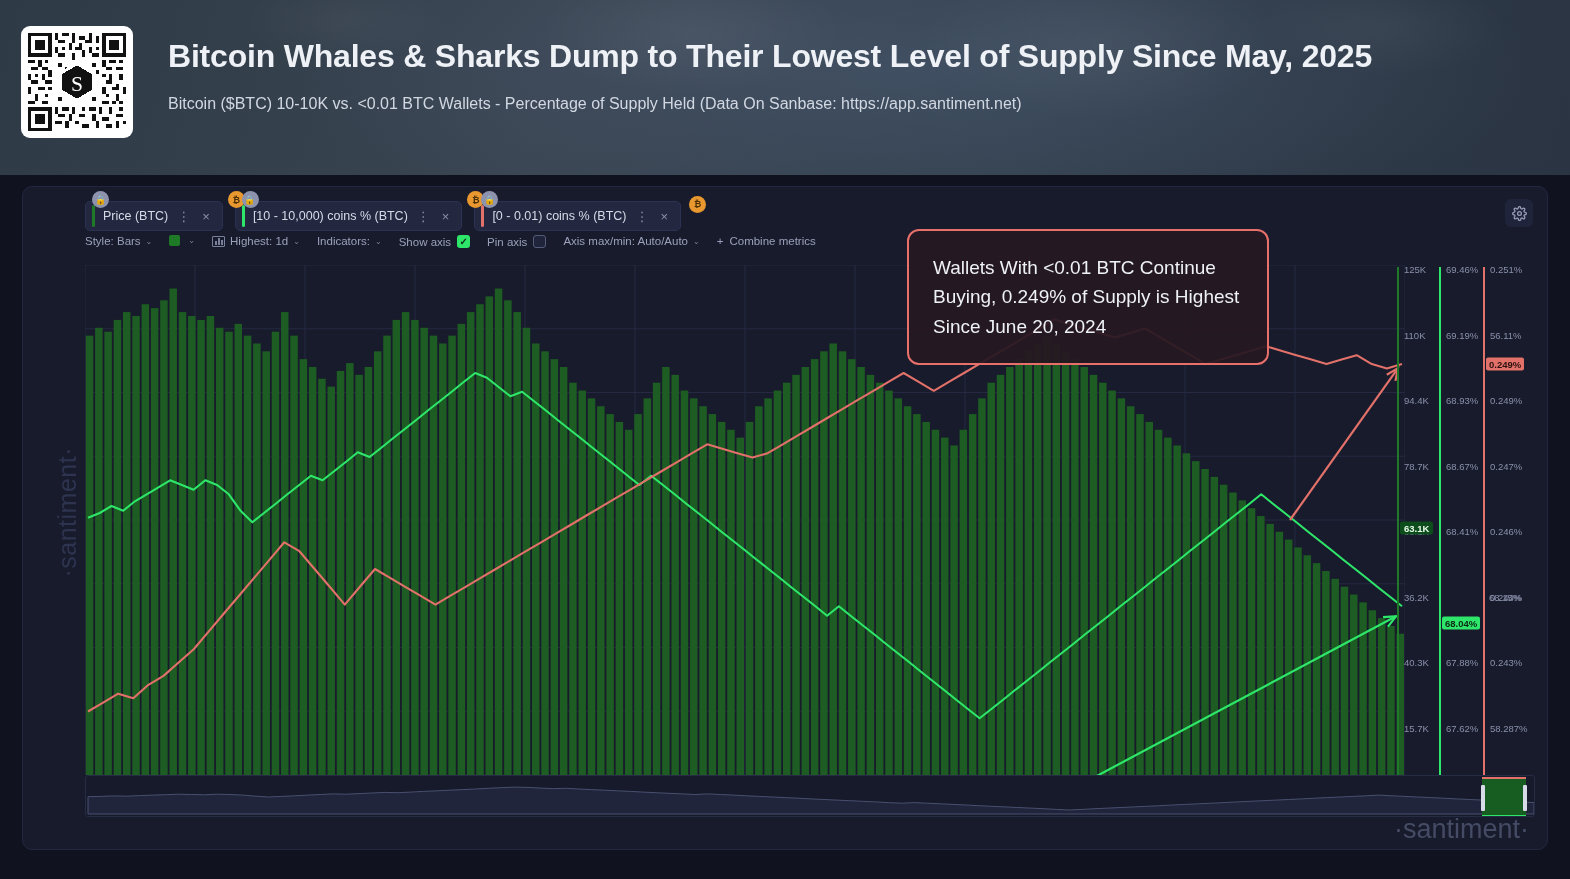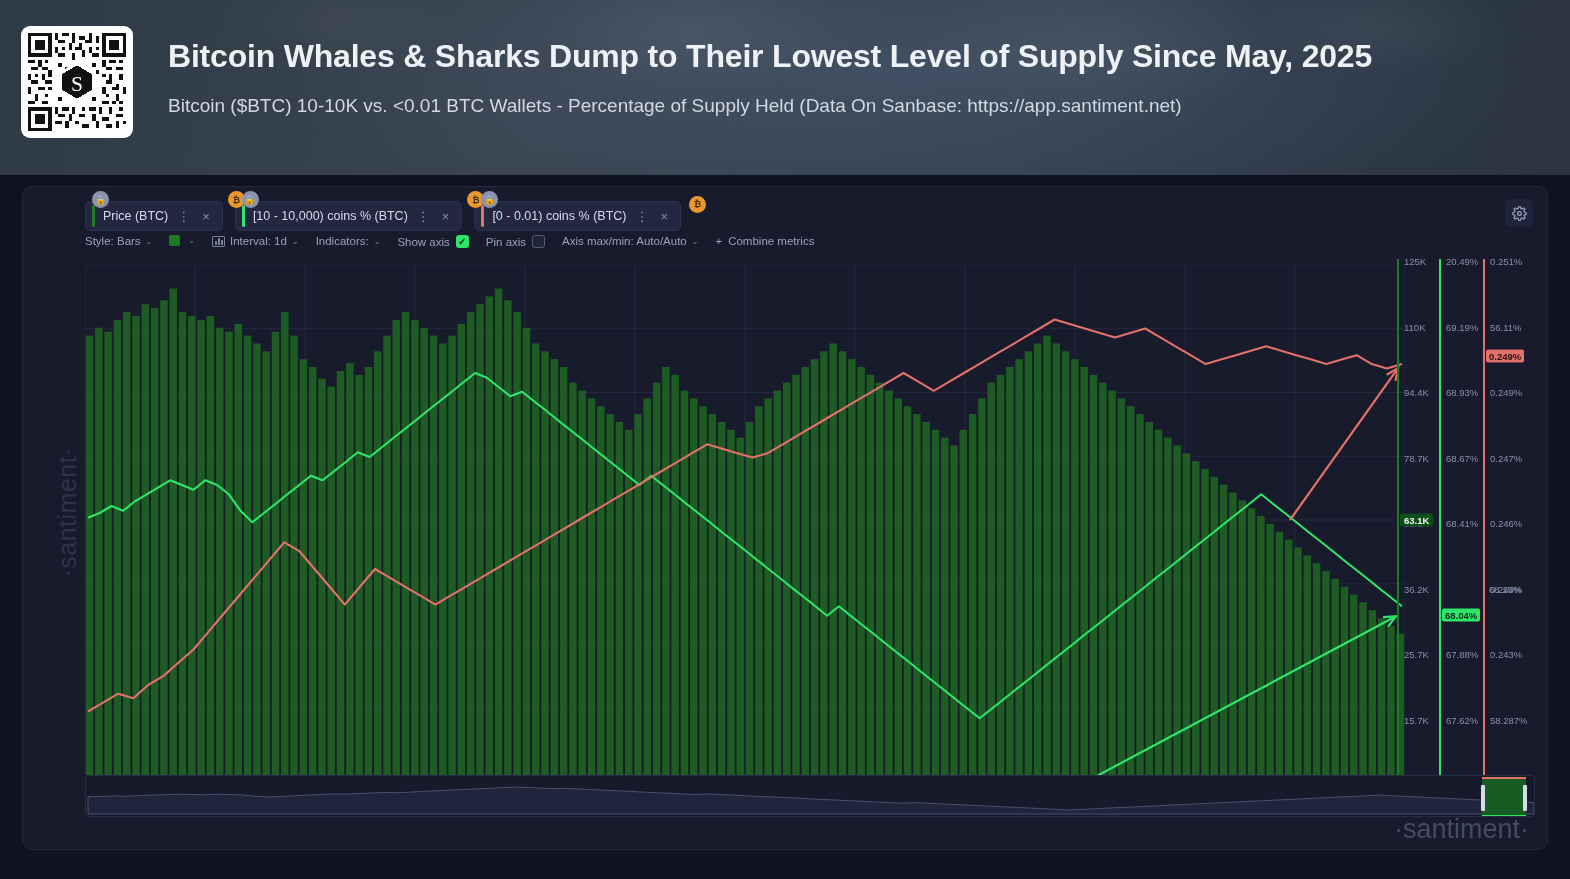--- a/index.html
+++ b/index.html
@@ -32,21 +32,21 @@
     background:#fff; border-radius:9px; padding:7px;
   }
   .qr svg{display:block;width:100%;height:100%;}
   .hd-title{
     position:absolute; left:168px; top:38px; width:1385px;
     font-size:32px; font-weight:bold; letter-spacing:-.2px;
     color:#eef1f6; white-space:nowrap;
   }
   .hd-sub{
     position:absolute; left:168px; top:95px; width:1385px;
-    font-size:19px; color:#d2d8e2; white-space:nowrap;
+    font-size:16px; color:#d2d8e2; white-space:nowrap;
   }
   
   .card{
     position:absolute; left:22px; top:186px; width:1526px; height:664px;
     background:#181b2b; border-radius:10px; overflow:hidden;
     border:1px solid #222740;
   }
   
   .chips{position:absolute; left:62px; top:12px; height:34px; display:flex; align-items:center;}
   .chip{
@@ -88,21 +88,21 @@
   }
   
   .plot{position:absolute; left:62px; top:78px; width:1320px; height:628px;}
   .plot svg{display:block;}
   .xaxis{
     position:absolute; left:62px; top:588px; width:1330px; height:16px;
     font-size:9.5px; color:#8a91ac;
   }
   .xaxis span{position:absolute; top:0; transform:translateX(-50%); white-space:nowrap;}
   
-  .axes{position:absolute; right:22px; top:70px; width:128px; height:530px;text-decoration:underline;}
+  .axes{position:absolute; right:22px; top:78px; width:128px; height:530px;text-decoration:underline;}
   .axcol{position:absolute; top:0; width:42px; height:530px;}
   .axcol .ln{position:absolute; left:0; top:2px; width:1.6px; height:526px;}
   .axcol .tk{
     position:absolute; left:7px; font-size:9.5px; color:#8a91ac; white-space:nowrap;
     transform:translateY(-50%);
   }
   .axcol .tk.hl{
     background:#0d4d1c;color:#e7fbe9;font-weight:bold;border-radius:2px;padding:1px 4px;left:3px;
   }
   .axcol .tk.hlr{
@@ -287,21 +287,21 @@
     <span class="t">
       <span class="swatch"></span>
       <span class="cv">⌄</span>
     </span>
     <span class="t">
       <span class="barsicon">
           <i style="height:4px"></i>
           <i style="height:7px"></i>
           <i style="height:5px"></i>
         </span>
-      <span>Interval: 1d</span>
+      <span>Highest: 1d</span>
       <span class="cv">⌄</span>
     </span>
     <span class="t">
       <span>Indicators:</span>
       <span class="cv">⌄</span>
     </span>
     <span class="t">
       <span>Show axis</span>
       <span class="cbx on">✓</span>
     </span>
@@ -519,28 +519,28 @@
 
   <div class="axes">
     <div class="axcol" style="left:0px;">
       <div class="ln" style="background:#1f7a27"></div>
     <div class="tk" style="top: 4px;">125K</div>
         <div class="tk" style="top: 69.5px;">110K</div>
         <div class="tk" style="top: 135px;">94.4K</div>
         <div class="tk" style="top: 200.5px;">78.7K</div>
         <div class="tk" style="top: 266px;">63.1K</div>
         <div class="tk" style="top: 331.5px;">36.2K</div>
-        <div class="tk" style="top: 397px;">25.7K</div>
+        <div class="tk" style="top: 397px;">40.3K</div>
         <div class="tk" style="top: 462.5px;">15.7K</div>
         <div class="tk" style="top: 528px;">0</div>
         <div class="tk hl" style="top: 263.485px;">63.1K</div>
       </div>
     <div class="axcol" style="left:42px;">
       <div class="ln" style="background:#2ee66a"></div>
-    <div class="tk" style="top: 4px;">20.49%</div>
+    <div class="tk" style="top: 4px;">69.46%</div>
         <div class="tk" style="top: 69.5px;">69.19%</div>
         <div class="tk" style="top: 135px;">68.93%</div>
         <div class="tk" style="top: 200.5px;">68.67%</div>
         <div class="tk" style="top: 266px;">68.41%</div>
         <div class="tk" style="top: 331.5px; margin-left: 43px;">68.15%</div>
         <div class="tk" style="top: 397px;">67.88%</div>
         <div class="tk" style="top: 462.5px;">67.62%</div>
         <div class="tk" style="top: 528px;">67.36%</div>
         <div class="tk hlg" style="top: 358.324px;">68.04%</div>
       </div>
@@ -552,20 +552,21 @@
         <div class="tk" style="top: 200.5px;">0.247%</div>
         <div class="tk" style="top: 266px;">0.246%</div>
         <div class="tk" style="top: 331.5px;">0.244%</div>
         <div class="tk" style="top: 397px;">0.243%</div>
         <div class="tk" style="top: 462.5px;">58.287%</div>
         <div class="tk" style="top: 528px;">0.24%</div>
         <div class="tk hlr" style="top: 99.2727px;">0.249%</div>
       </div>
   </div>
 
+  <div class="ann red">Wallets With &lt;0.01 BTC Continue Buying, 0.249% of Supply is Highest Since June 20, 2024</div>
 
   <div class="mini">
     <svg id="mini-svg" width="1450" height="40" viewBox="0 0 1450 40">
         <polygon points="2,38 2.0,20.7 14.9,20.4 27.8,19.9 40.7,20.2 53.6,19.6 66.6,19.1 79.5,18.7 92.4,18.2 105.3,18.5 118.2,18.8 131.1,18.2 144.0,18.5 156.9,19.1 169.8,20.2 182.8,21.0 195.7,20.4 208.6,19.8 221.5,19.1 234.4,18.5 247.3,17.9 260.2,18.2 273.1,17.6 286.0,17.0 298.9,16.4 311.9,16.7 324.8,16.1 337.7,15.4 350.6,14.8 363.5,14.2 376.4,13.6 389.3,13.0 402.2,12.3 415.1,11.7 428.1,11.1 441.0,11.4 453.9,12.0 466.8,12.7 479.7,12.3 492.6,13.0 505.5,13.6 518.4,14.2 531.3,14.8 544.3,15.4 557.2,16.1 570.1,16.7 583.0,17.3 595.9,17.9 608.8,18.5 621.7,17.9 634.6,18.5 647.5,19.1 660.4,19.8 673.4,20.4 686.3,21.0 699.2,21.6 712.1,22.2 725.0,22.9 737.9,23.5 750.8,24.1 763.7,24.7 776.6,25.3 789.6,25.9 802.5,26.6 815.4,27.2 828.3,26.6 841.2,27.2 854.1,27.8 867.0,28.4 879.9,29.0 892.8,29.7 905.8,30.3 918.7,30.9 931.6,31.5 944.5,32.1 957.4,32.7 970.3,33.4 983.2,34.0 996.1,33.4 1009.0,32.7 1021.9,32.1 1034.9,31.5 1047.8,30.9 1060.7,30.3 1073.6,29.7 1086.5,29.0 1099.4,28.4 1112.3,27.8 1125.2,27.2 1138.1,26.6 1151.1,25.9 1164.0,25.3 1176.9,24.7 1189.8,24.1 1202.7,23.5 1215.6,22.9 1228.5,22.2 1241.4,21.6 1254.3,21.0 1267.3,20.4 1280.2,19.8 1293.1,19.1 1306.0,19.8 1318.9,20.4 1331.8,21.0 1344.7,21.6 1357.6,22.2 1370.5,22.9 1383.4,23.5 1396.4,24.1 1409.3,24.7 1422.2,25.3 1435.1,25.9 1448.0,26.6 1448,38" fill="#20253c" stroke="#49506e" stroke-width="1"></polygon>
       </svg>
     <div class="sel"></div>
   </div>
 
   <div class="wm-right">·santiment·</div>
 </div>

